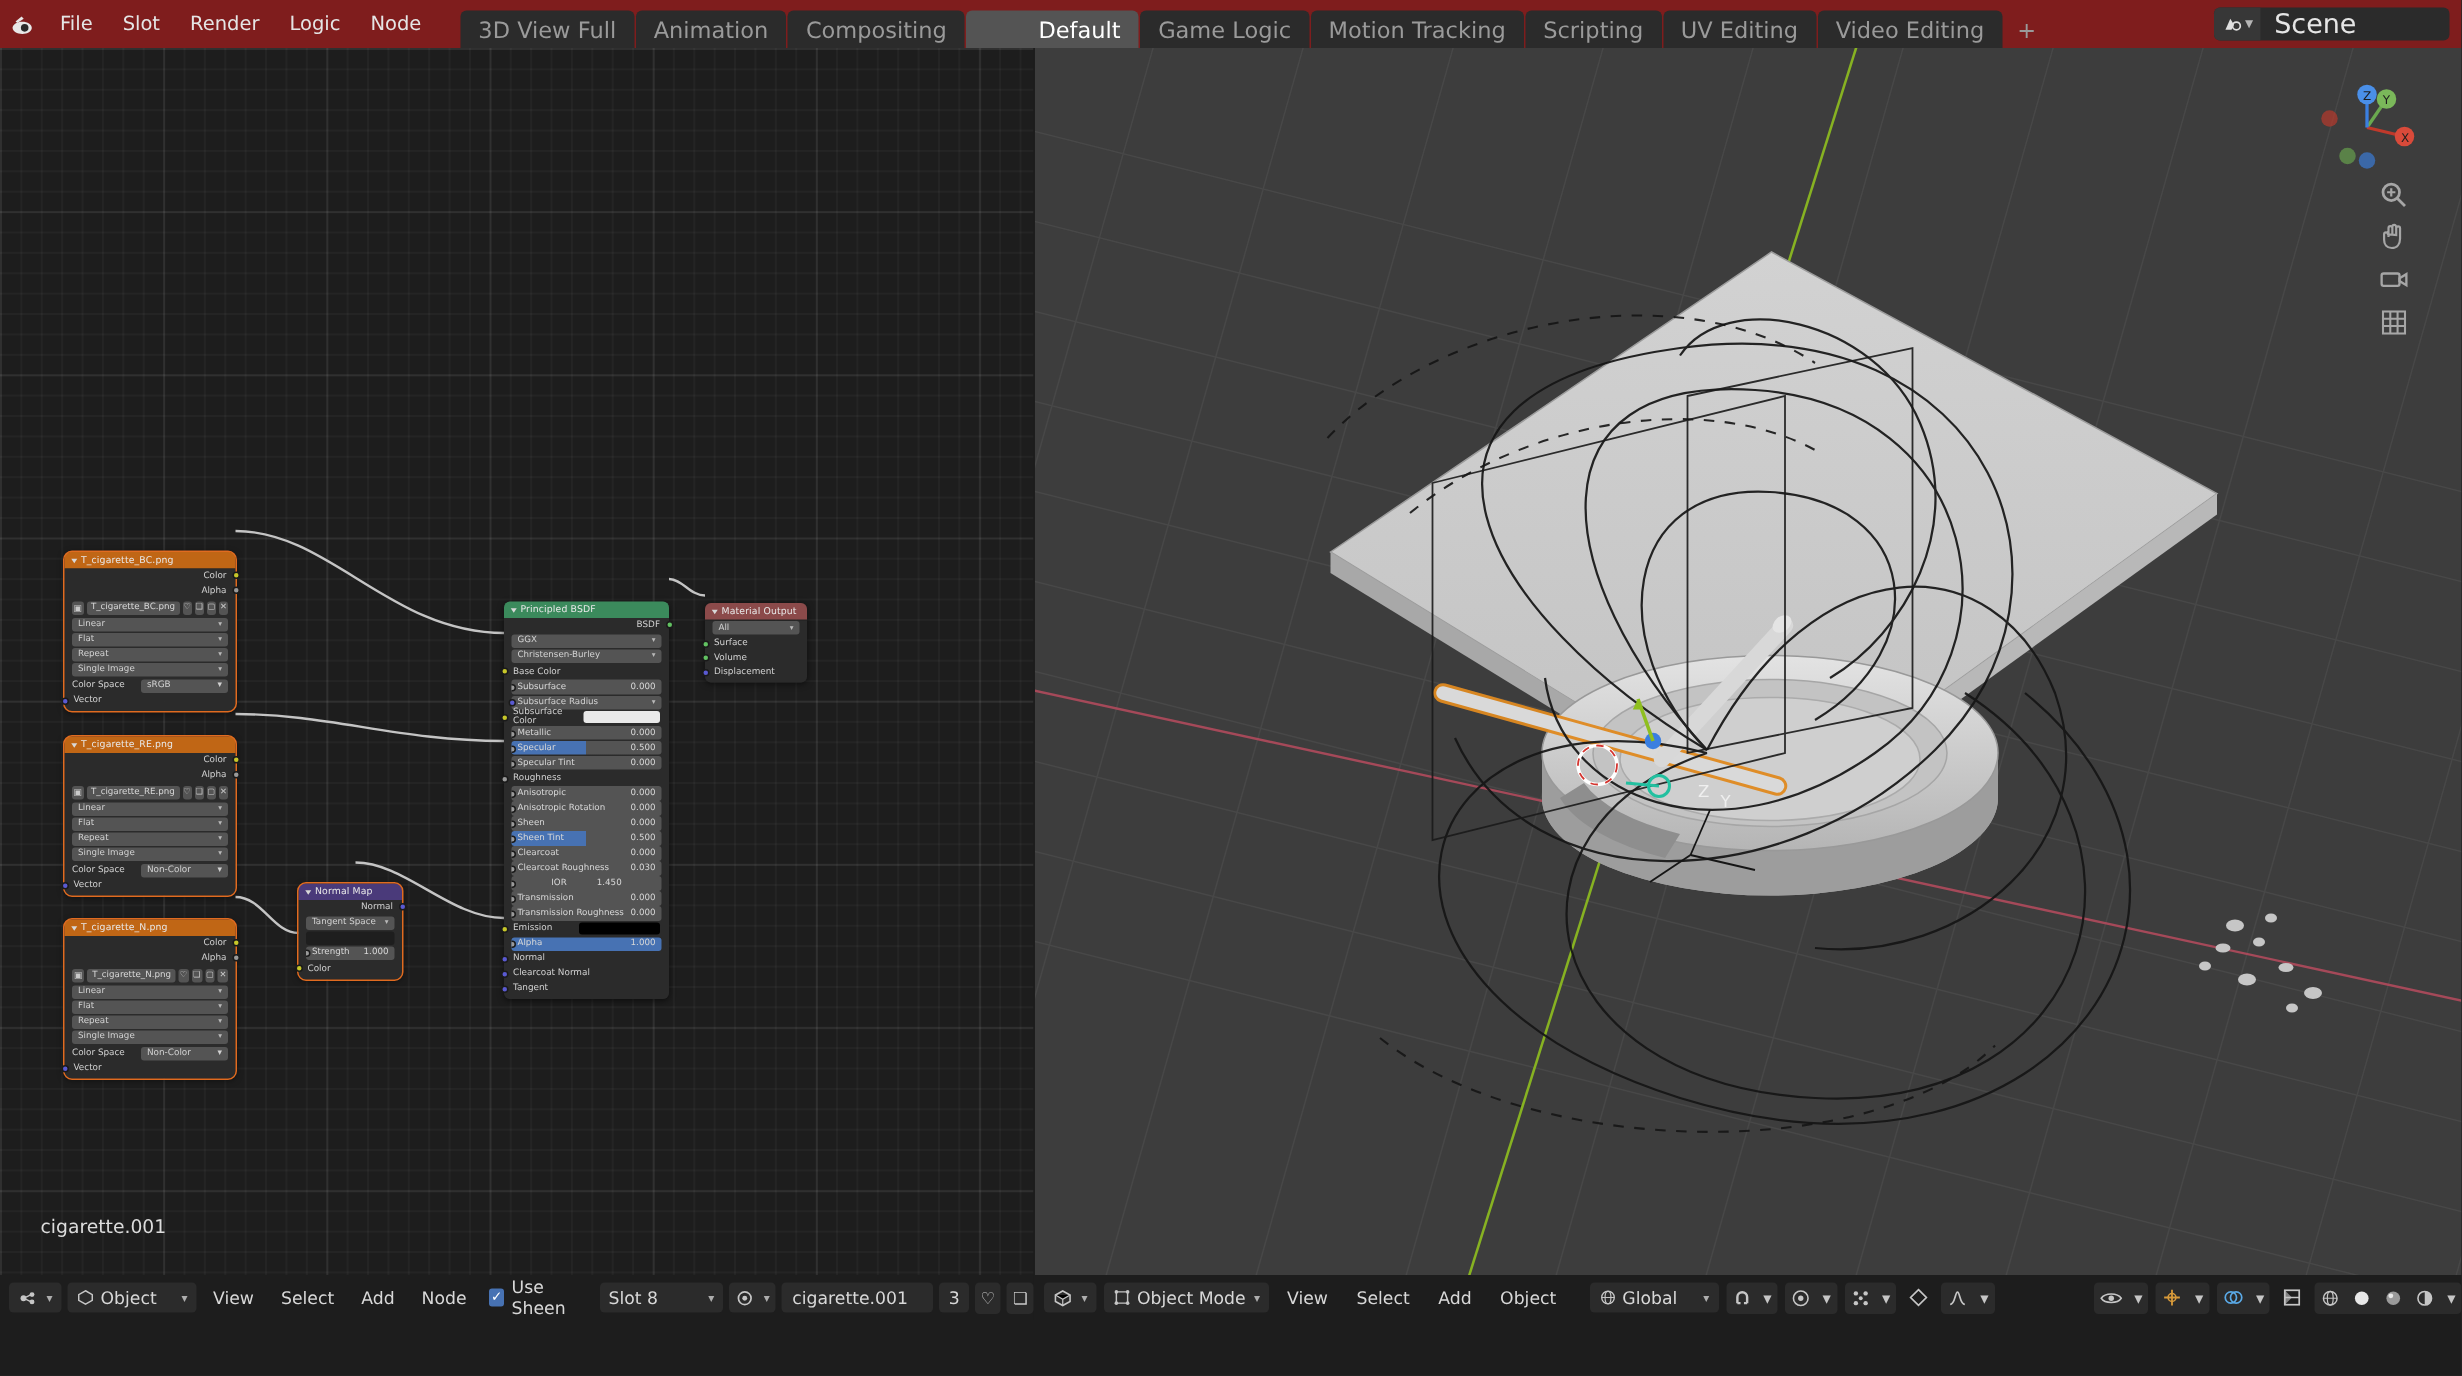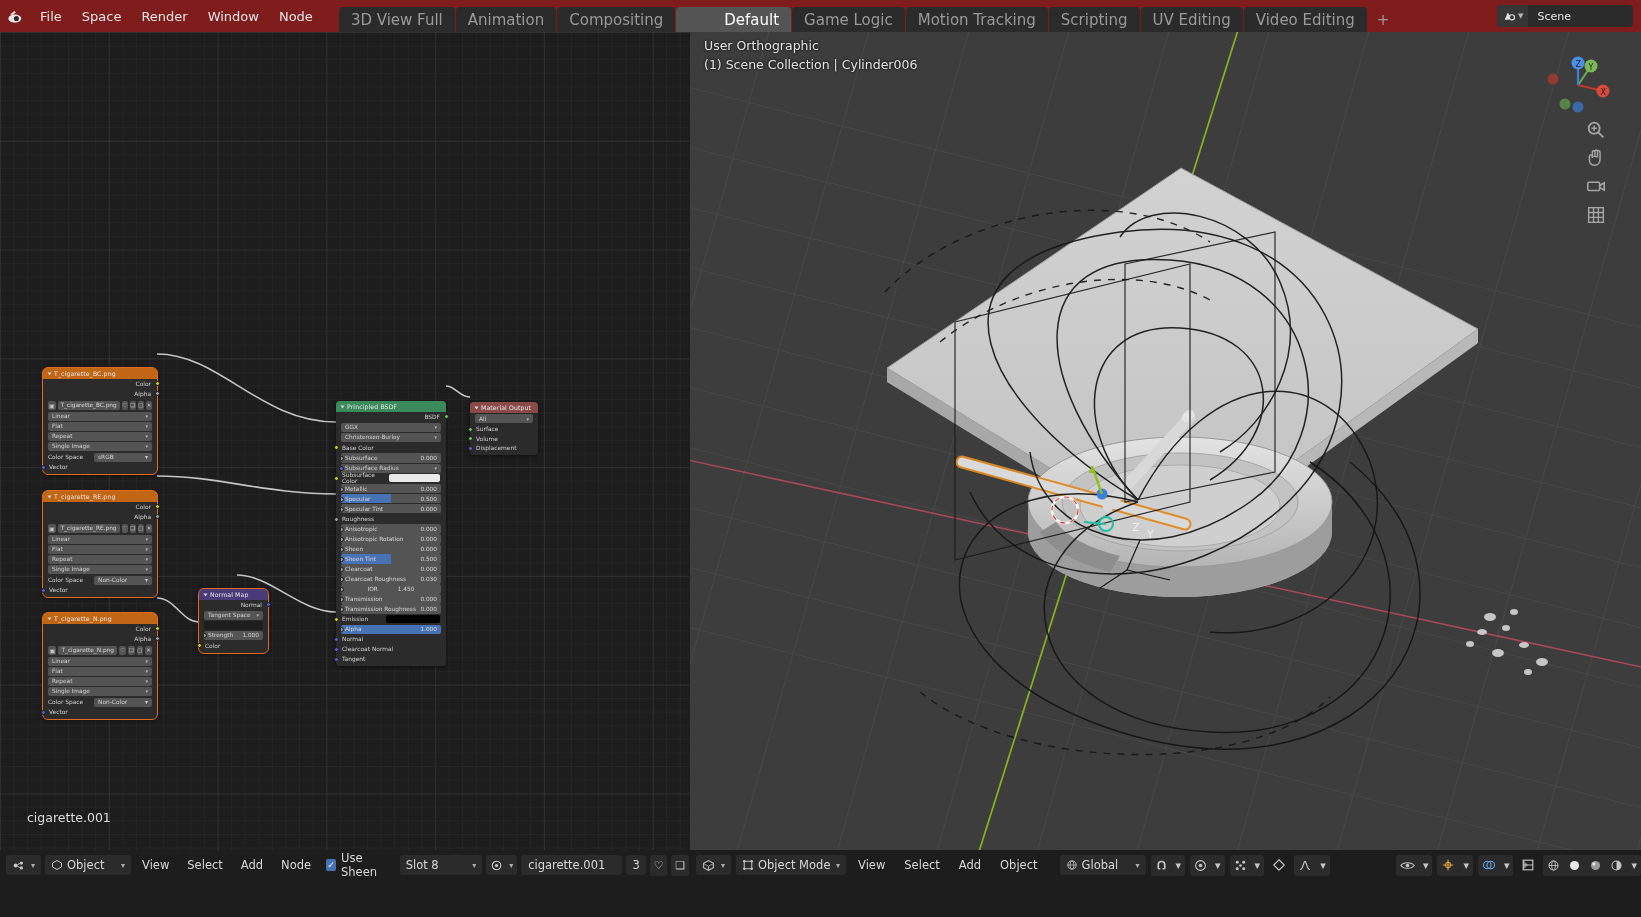--- a/index.html
+++ b/index.html
@@ -15,21 +15,21 @@
     display:flex; align-items:center; cursor:default; }
   .ws-tabs { display:flex; align-items:flex-end; height:32px; margin-left:16px; gap:1px; }
   .ws-tab { color:#9a9a9a; font-size:15px; padding:0 12px; height:25px;
     display:flex; align-items:center; background:#2b2b2b; border-radius:4px 4px 0 0; cursor:default;}
   .ws-tab.active { background:#545454; color:#ffffff;padding-left:48px; }
   .ws-plus { color:#9a9a9a; font-size:15px; padding:0 9px; height:25px; display:flex; align-items:center;}
   #scene-field { position:absolute; right:8px; top:5px; height:22px; display:flex; align-items:center;
     background:#2b2b2b; border-radius:4px; }
   #scene-icon-box { display:flex; align-items:center; gap:2px; padding:0 5px 0 6px; height:22px;
     background:#373737; border-radius:4px 0 0 4px;}
-  #scene-name { color:#e5e5e5; font-size:11px; padding:0 62px 0 9px; }
+  #scene-name { color:#e5e5e5; font-size:18px; padding:0 62px 0 9px; }
 
   
   #node-editor { position:absolute; left:0; top:32px; width:689px; height:818px;
     background:#1d1d1d; overflow:hidden; }
   #node-grid { position:absolute; inset:0;
     background-image:
       linear-gradient(to right, rgba(255,255,255,0.030) 1px, transparent 1px),
       linear-gradient(to bottom, rgba(255,255,255,0.030) 1px, transparent 1px),
       linear-gradient(to right, rgba(255,255,255,0.055) 1px, transparent 1px),
       linear-gradient(to bottom, rgba(255,255,255,0.055) 1px, transparent 1px);
@@ -117,23 +117,23 @@
 
 <div id="topbar">
   <div class="blender-logo">
     <svg width="19" height="19" viewBox="0 0 24 24">
         <path d="M3 14.6c0-3 3.9-5.2 8.2-5.2 4.4 0 8 2.3 8 5.2s-3.6 5.2-8 5.2S3 17.6 3 14.6z" fill="#e8e8e8"></path>
         <circle cx="13.2" cy="14.6" r="3.2" fill="#2b2b2b"></circle>
         <path d="M5.5 9.2 10.6 5 12.4 7 7 10.6z" fill="#e8e8e8"></path>
       </svg>
   </div>
   <div class="menu-item">File</div>
-  <div class="menu-item">Space</div>
+  <div class="menu-item">Slot</div>
   <div class="menu-item">Render</div>
-  <div class="menu-item">Window</div>
+  <div class="menu-item">Logic</div>
   <div class="menu-item">Node</div>
 
   <div class="ws-tabs">
     <div class="ws-tab">3D View Full</div>
     <div class="ws-tab">Animation</div>
     <div class="ws-tab">Compositing</div>
     <div class="ws-tab active">Default</div>
     <div class="ws-tab">Game Logic</div>
     <div class="ws-tab">Motion Tracking</div>
     <div class="ws-tab">Scripting</div>
@@ -640,24 +640,20 @@
       <ellipse cx="792" cy="600" rx="5" ry="3"></ellipse>
         <ellipse cx="824" cy="580" rx="4" ry="3"></ellipse>
       <ellipse cx="808" cy="621" rx="6" ry="4"></ellipse>
         <ellipse cx="834" cy="613" rx="5" ry="3"></ellipse>
       <ellipse cx="852" cy="630" rx="6" ry="4"></ellipse>
         <ellipse cx="838" cy="640" rx="4" ry="3"></ellipse>
       <ellipse cx="780" cy="612" rx="4" ry="3"></ellipse>
     </g>
   </svg>
 
-  <div id="vp-text">
-    <div>User Orthographic</div>
-    <div>(1) Scene Collection | Cylinder006</div>
-  </div>
 
   <svg id="vp-gizmo" viewBox="0 0 70 70">
     <line x1="35" y1="35" x2="48" y2="16" stroke="#6aa84f" stroke-width="2.2"></line>
     <line x1="35" y1="35" x2="60" y2="41" stroke="#c0392b" stroke-width="2.2"></line>
     <line x1="35" y1="35" x2="35" y2="13" stroke="#3b7fe0" stroke-width="2.2"></line>
     <circle cx="48" cy="16" r="6.5" fill="#7ab85a"></circle>
     <circle cx="60" cy="41" r="6.5" fill="#d94a3a"></circle>
     <circle cx="35" cy="13" r="6.5" fill="#4a8fe8"></circle>
     <circle cx="22" cy="54" r="5.5" fill="#6aa84f" opacity=".65"></circle>
     <circle cx="10" cy="29" r="5.5" fill="#c0392b" opacity=".65"></circle>

